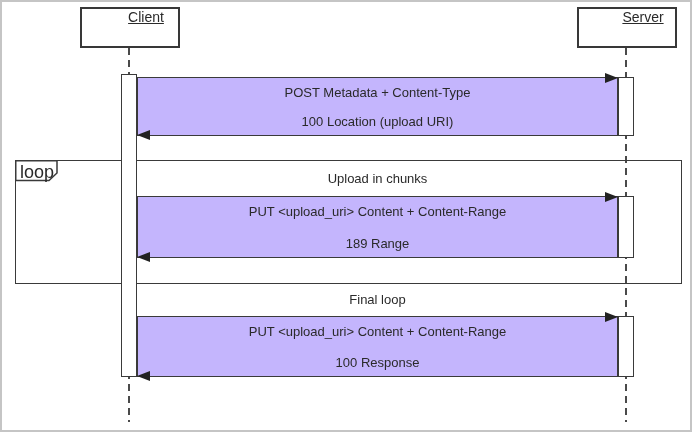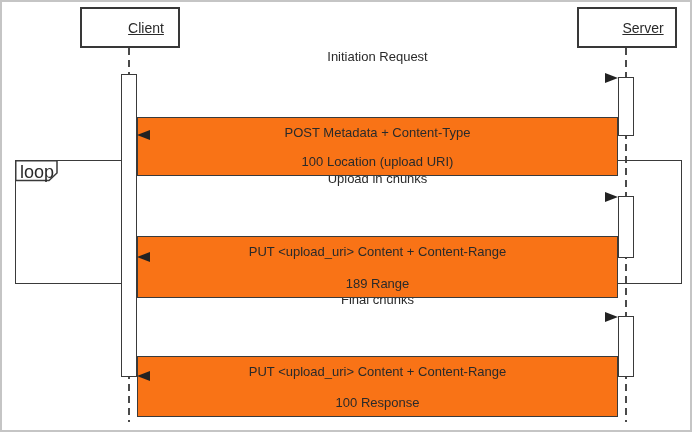--- a/index.html
+++ b/index.html
@@ -21,21 +21,20 @@
   
   .actor {
     position: absolute;
     top: 5px;
     width: 100px;
     height: 41px;
     box-sizing: border-box;
     border: 2px solid #383838;
     background: #ffffff;
     display: flex;
-    align-items: center;
     justify-content: center;
     padding-left: 32px;
   }
   .actor-client { left: 78px; }
   .actor-server { left: 575px; }
   .actor-label {
     font-size: 14px;
     text-decoration: underline;
     color: #2a2a2a;
   }
@@ -84,29 +83,28 @@
   .title-1 { top: 47px; }
   .title-2 { top: 169px; }
   .title-3 { top: 290px; }
   
   .msg-box {
     position: absolute;
     left: 135px;
     width: 481px;
     box-sizing: border-box;
     border: 1.5px solid #3a3a3a;
-    background: #f97316;
+    background: #c4b5fd;
     display: flex;
     flex-direction: column;
     justify-content: space-between;
     padding: 7px 0 6px 0;
     text-align: center;
     font-size: 13px;
     color: #2a2a2a;
-    margin-top: 40px;
   }
   .msg-box-1 { top: 75px;  height: 59px; }
   .msg-box-2 { top: 194px; height: 62px; }
   .msg-box-3 { top: 314px; height: 61px; }
   
   .activation {
     position: absolute;
     width: 16px;
     box-sizing: border-box;
     border: 1.5px solid #3a3a3a;
@@ -154,23 +152,22 @@
   </svg>
   <div class="loop-label">loop</div>
 
   <div class="actor actor-client">
     <span class="actor-label">Client</span>
   </div>
   <div class="actor actor-server">
     <span class="actor-label">Server</span>
   </div>
 
-  <div class="section-title title-1">Initiation Request</div>
   <div class="section-title title-2">Upload in chunks</div>
-  <div class="section-title title-3">Final chunks</div>
+  <div class="section-title title-3">Final loop</div>
 
   <div class="msg-box msg-box-1">
     <div>POST Metadata + Content-Type</div>
     <div>100 Location (upload URI)</div>
   </div>
   <div class="msg-box msg-box-2">
     <div>PUT &lt;upload_uri&gt; Content + Content-Range</div>
     <div>189 Range</div>
   </div>
   <div class="msg-box msg-box-3">

